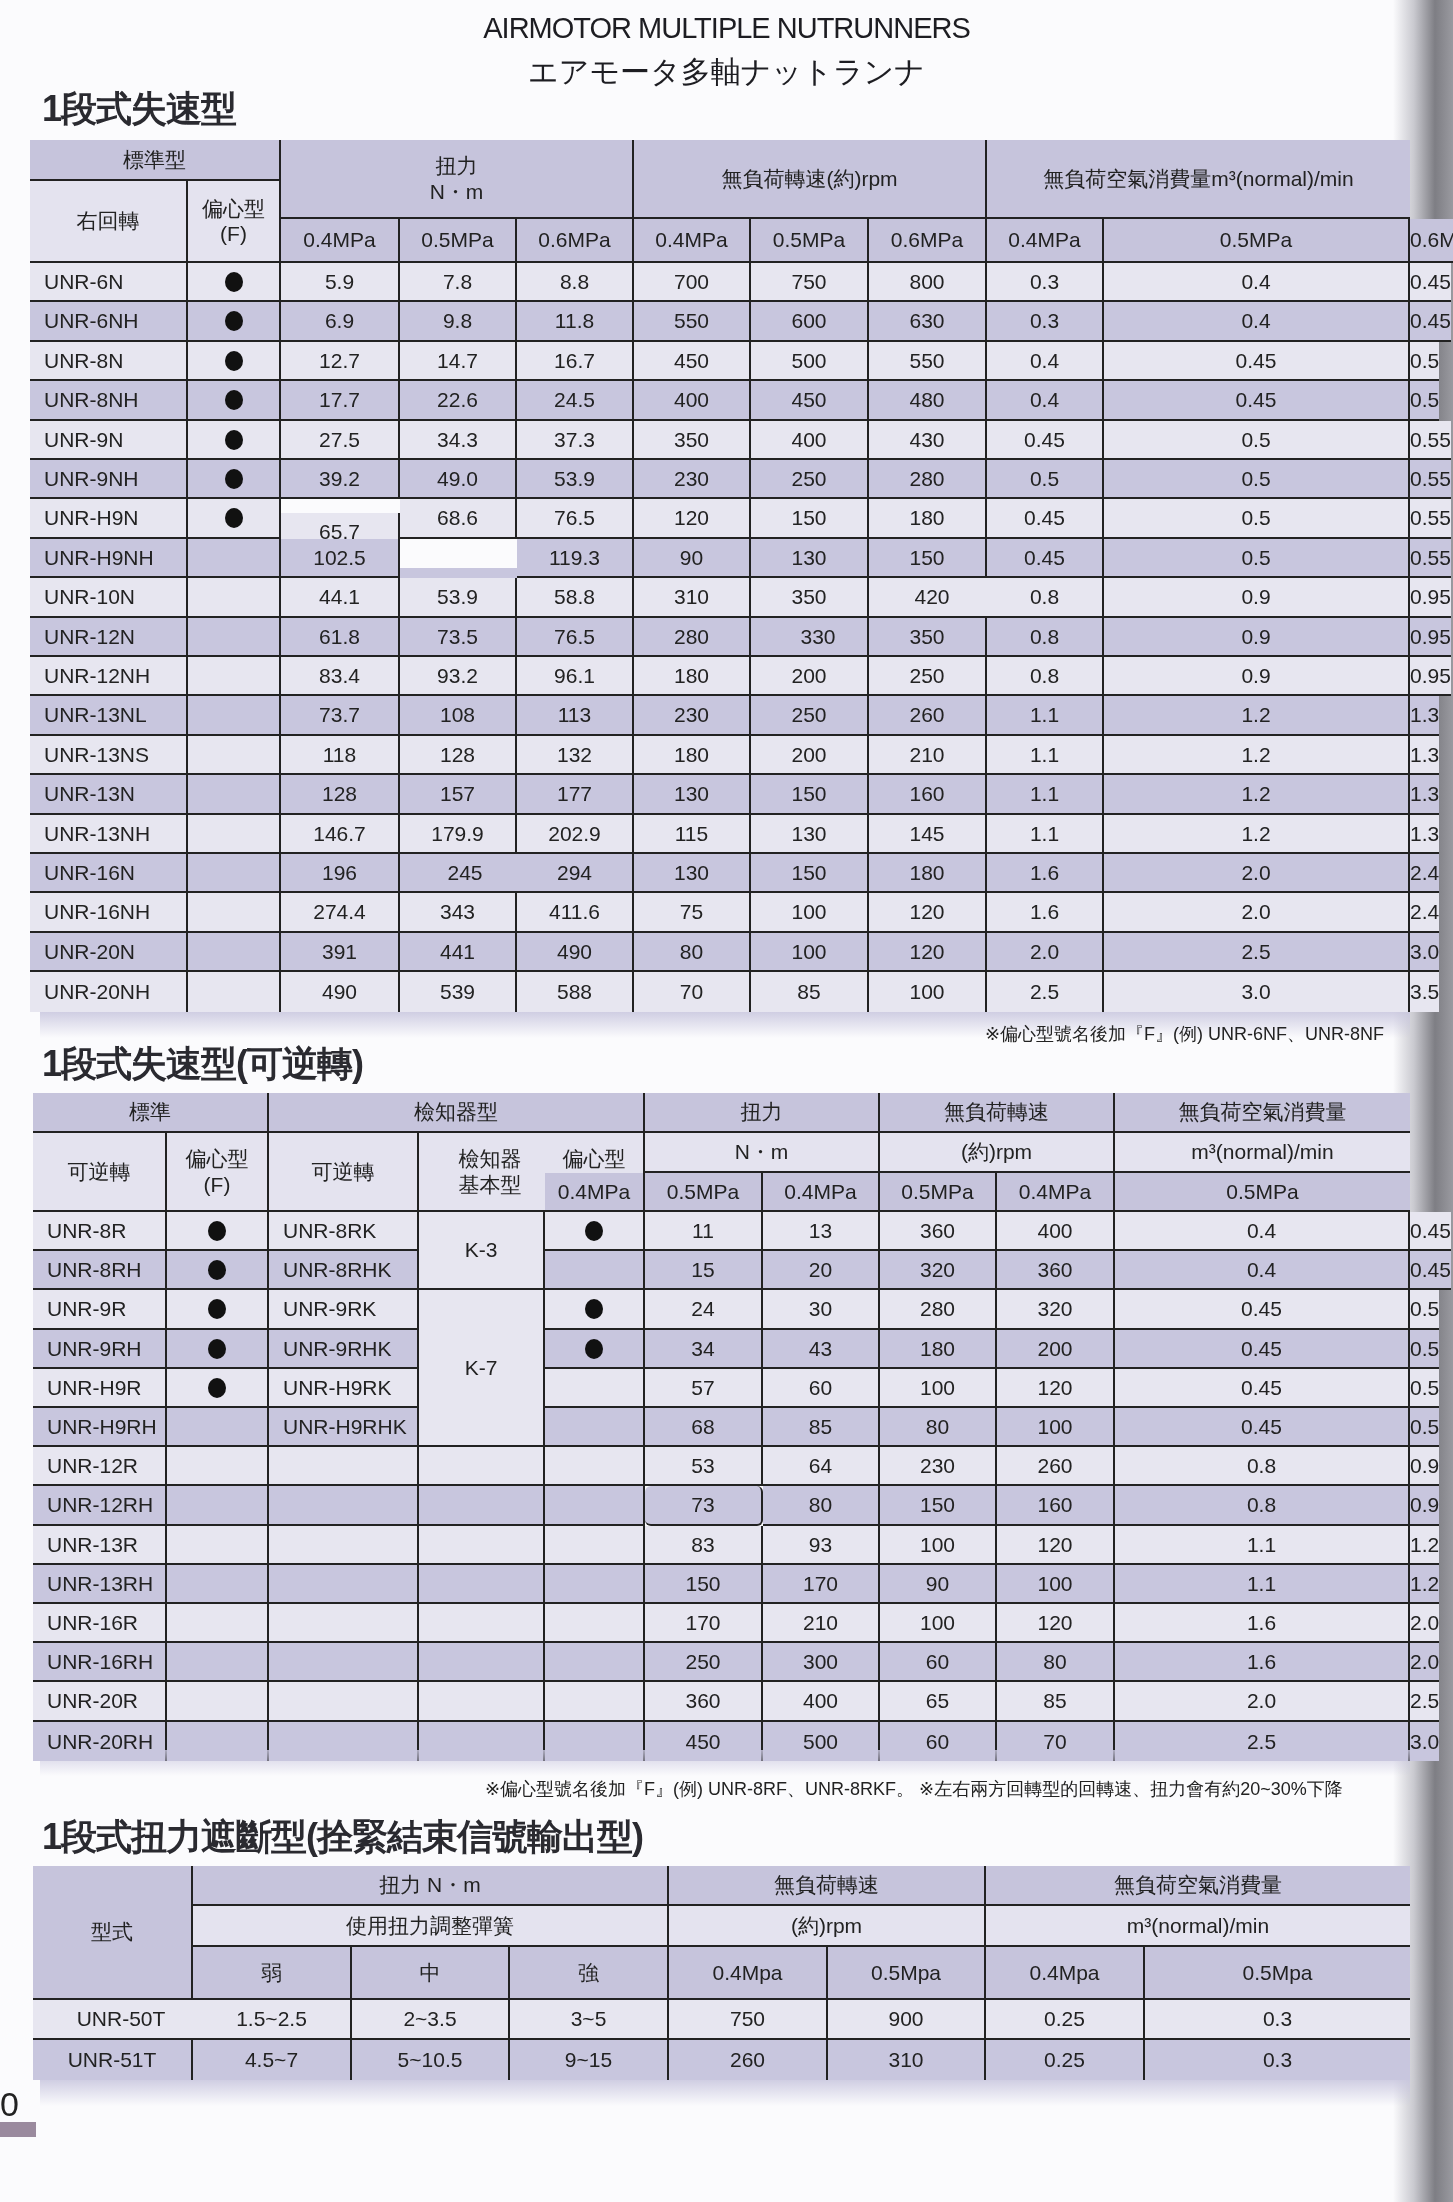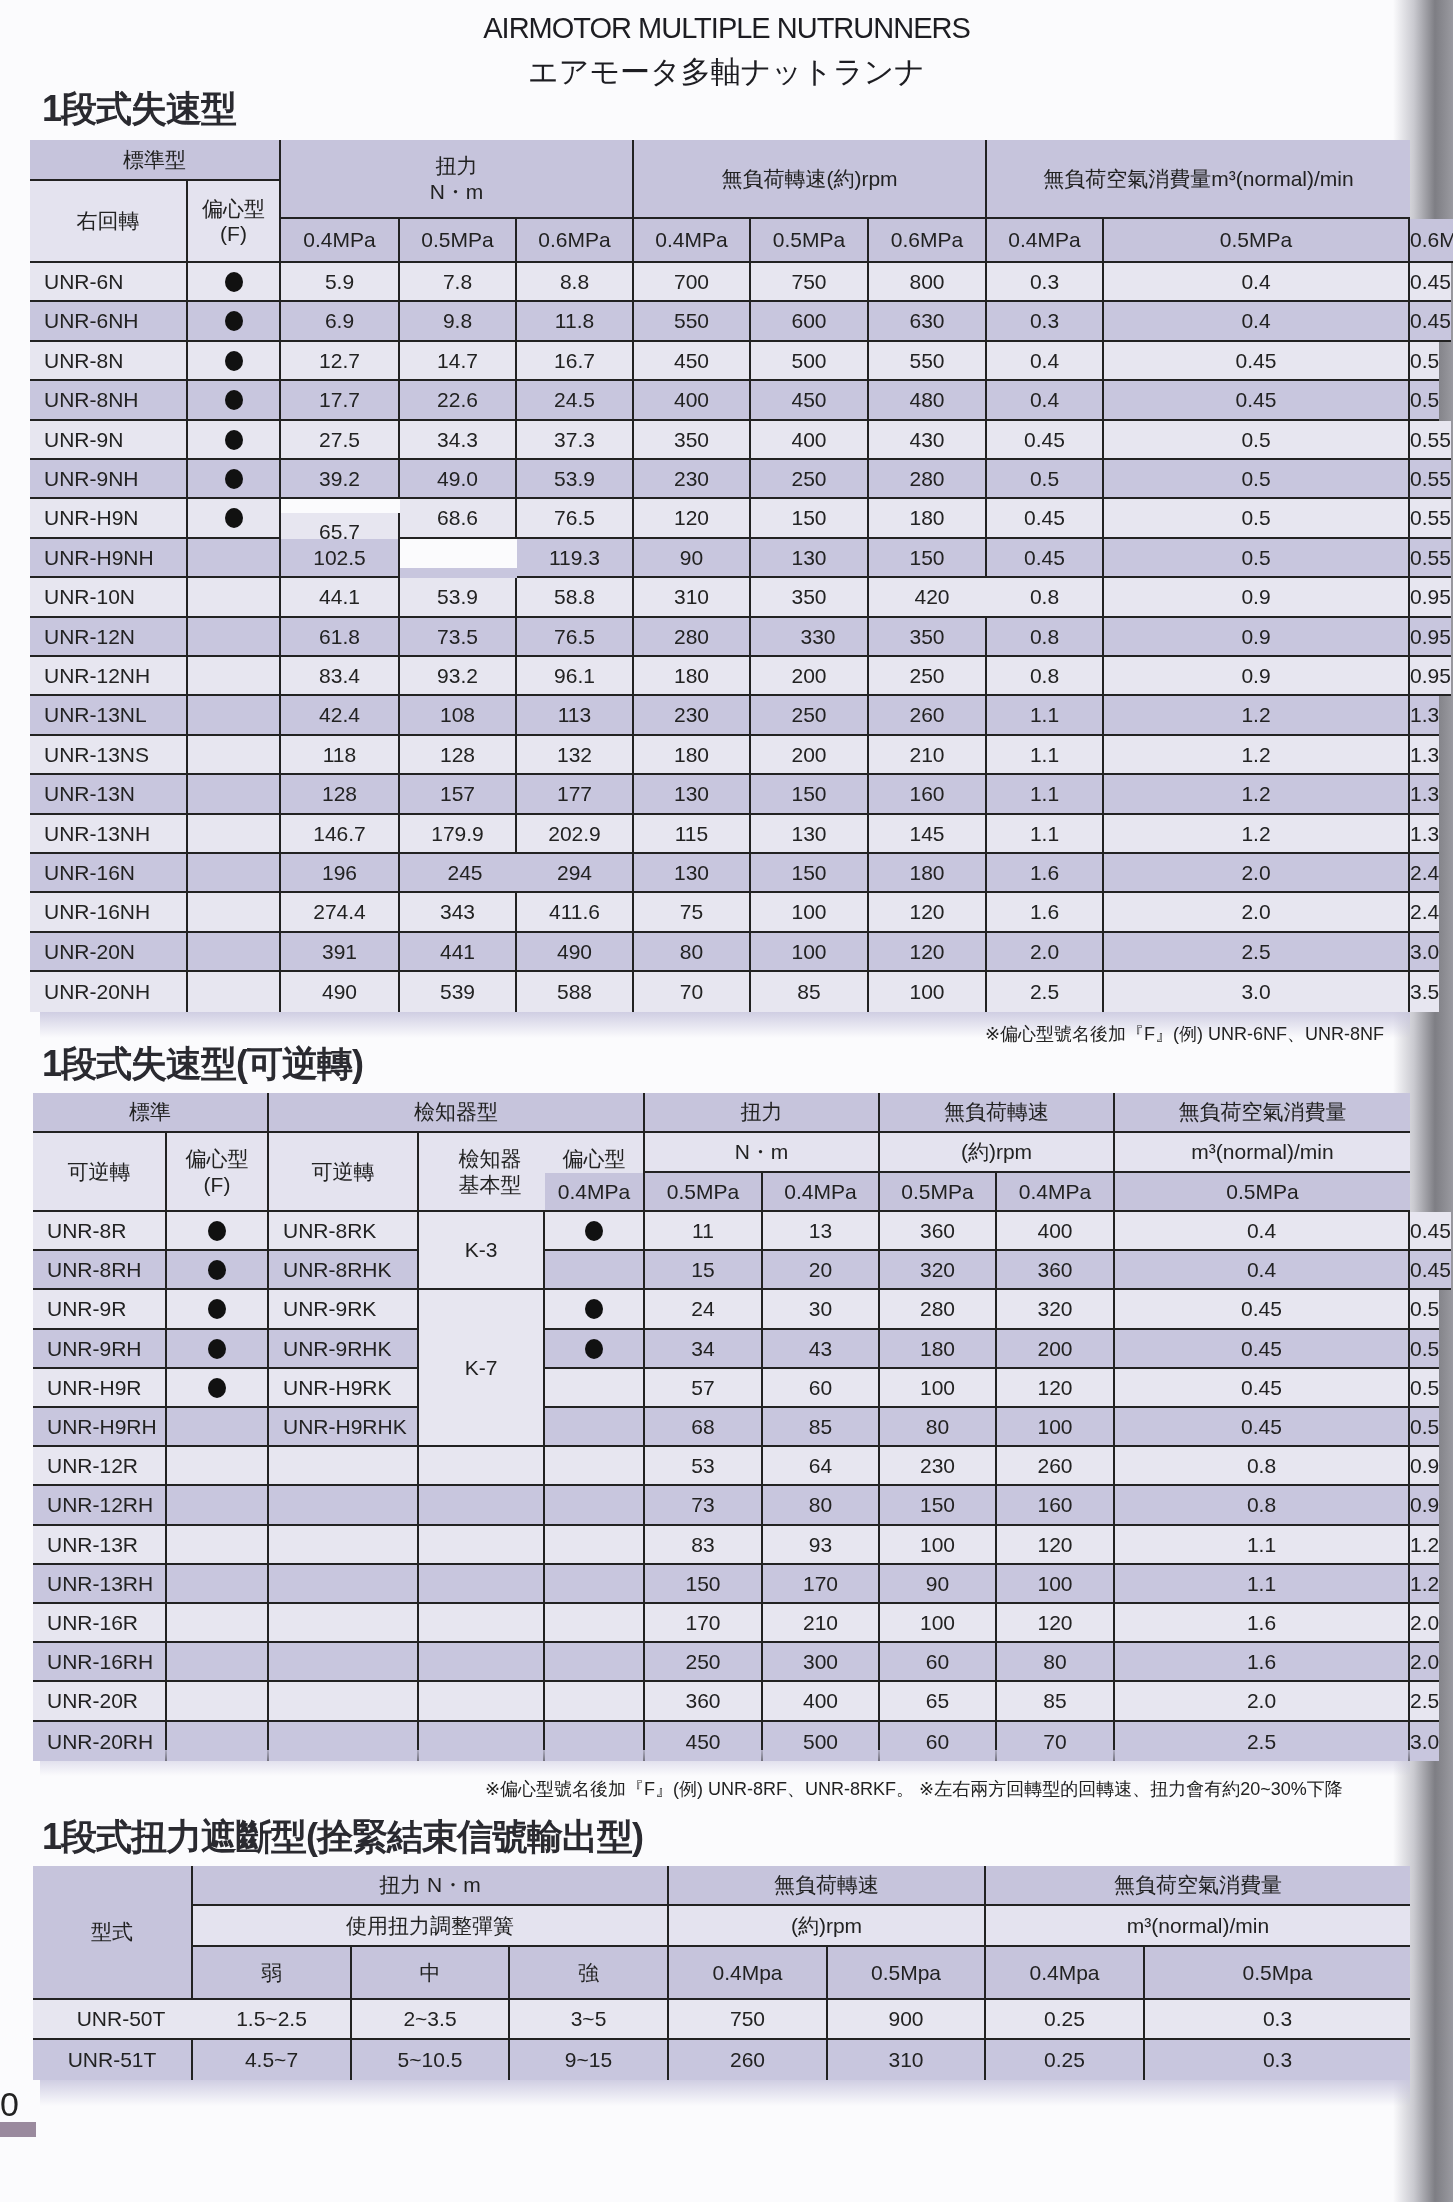--- a/index.html
+++ b/index.html
@@ -222,21 +222,21 @@
       <div class="cell r-light" style="left:400px;top:657px;width:117px;height:39px;">93.2</div>
       <div class="cell r-light" style="left:517px;top:657px;width:117px;height:39px;">96.1</div>
       <div class="cell r-light" style="left:634px;top:657px;width:117px;height:39px;">180</div>
       <div class="cell r-light" style="left:751px;top:657px;width:118px;height:39px;">200</div>
       <div class="cell r-light" style="left:869px;top:657px;width:118px;height:39px;">250</div>
       <div class="cell r-light" style="left:987px;top:657px;width:117px;height:39px;">0.8</div>
       <div class="cell r-light" style="left:1104px;top:657px;width:306px;height:39px;">0.9</div>
       <div class="cell r-light noright" style="left:1410px;top:657px;width:NaNpx;height:39px;">0.95</div>
       <div class="cell left r-dark" style="left:30px;top:696px;width:158px;height:40px;">UNR-13NL</div>
       <div class="cell r-dark" style="left:188px;top:696px;width:93px;height:40px;"></div>
-      <div class="cell r-dark" style="left:281px;top:696px;width:119px;height:40px;">42.4</div>
+      <div class="cell r-dark" style="left:281px;top:696px;width:119px;height:40px;">73.7</div>
       <div class="cell r-dark" style="left:400px;top:696px;width:117px;height:40px;">108</div>
       <div class="cell r-dark" style="left:517px;top:696px;width:117px;height:40px;">113</div>
       <div class="cell r-dark" style="left:634px;top:696px;width:117px;height:40px;">230</div>
       <div class="cell r-dark" style="left:751px;top:696px;width:118px;height:40px;">250</div>
       <div class="cell r-dark" style="left:869px;top:696px;width:118px;height:40px;">260</div>
       <div class="cell r-dark" style="left:987px;top:696px;width:117px;height:40px;">1.1</div>
       <div class="cell r-dark" style="left:1104px;top:696px;width:306px;height:40px;">1.2</div>
       <div class="cell r-dark noright" style="left:1410px;top:696px;width:NaNpx;height:40px;">1.3</div>
       <div class="cell left r-light" style="left:30px;top:736px;width:158px;height:39px;">UNR-13NS</div>
       <div class="cell r-light" style="left:188px;top:736px;width:93px;height:39px;"></div>
@@ -439,21 +439,21 @@
       <div class="cell r-light" style="left:763px;top:1447px;width:117px;height:39px;">64</div>
       <div class="cell r-light" style="left:880px;top:1447px;width:117px;height:39px;">230</div>
       <div class="cell r-light" style="left:997px;top:1447px;width:118px;height:39px;">260</div>
       <div class="cell r-light" style="left:1115px;top:1447px;width:295px;height:39px;">0.8</div>
       <div class="cell r-light noright" style="left:1410px;top:1447px;width:NaNpx;height:39px;">0.9</div>
       <div class="cell left r-dark" style="left:33px;top:1486px;width:134px;height:40px;">UNR-12RH</div>
       <div class="cell r-dark" style="left:167px;top:1486px;width:102px;height:40px;"></div>
       <div class="cell left r-dark" style="left:269px;top:1486px;width:150px;height:40px;"></div>
       <div class="cell r-dark" style="left:419px;top:1486px;width:126px;height:40px;"></div>
       <div class="cell r-dark" style="left:545px;top:1486px;width:100px;height:40px;"></div>
-      <div class="cell r-dark" style="left:645px;top:1486px;width:118px;height:40px;">73</div>
+      <div class="cell r-dark" style="left:645px;top:1486px;width:118px;height:40px;border-radius:6px;">73</div>
       <div class="cell r-dark" style="left:763px;top:1486px;width:117px;height:40px;">80</div>
       <div class="cell r-dark" style="left:880px;top:1486px;width:117px;height:40px;">150</div>
       <div class="cell r-dark" style="left:997px;top:1486px;width:118px;height:40px;">160</div>
       <div class="cell r-dark" style="left:1115px;top:1486px;width:295px;height:40px;">0.8</div>
       <div class="cell r-dark noright" style="left:1410px;top:1486px;width:NaNpx;height:40px;">0.9</div>
       <div class="cell left r-light" style="left:33px;top:1526px;width:134px;height:39px;">UNR-13R</div>
       <div class="cell r-light" style="left:167px;top:1526px;width:102px;height:39px;"></div>
       <div class="cell left r-light" style="left:269px;top:1526px;width:150px;height:39px;"></div>
       <div class="cell r-light" style="left:419px;top:1526px;width:126px;height:39px;"></div>
       <div class="cell r-light" style="left:545px;top:1526px;width:100px;height:39px;"></div>

